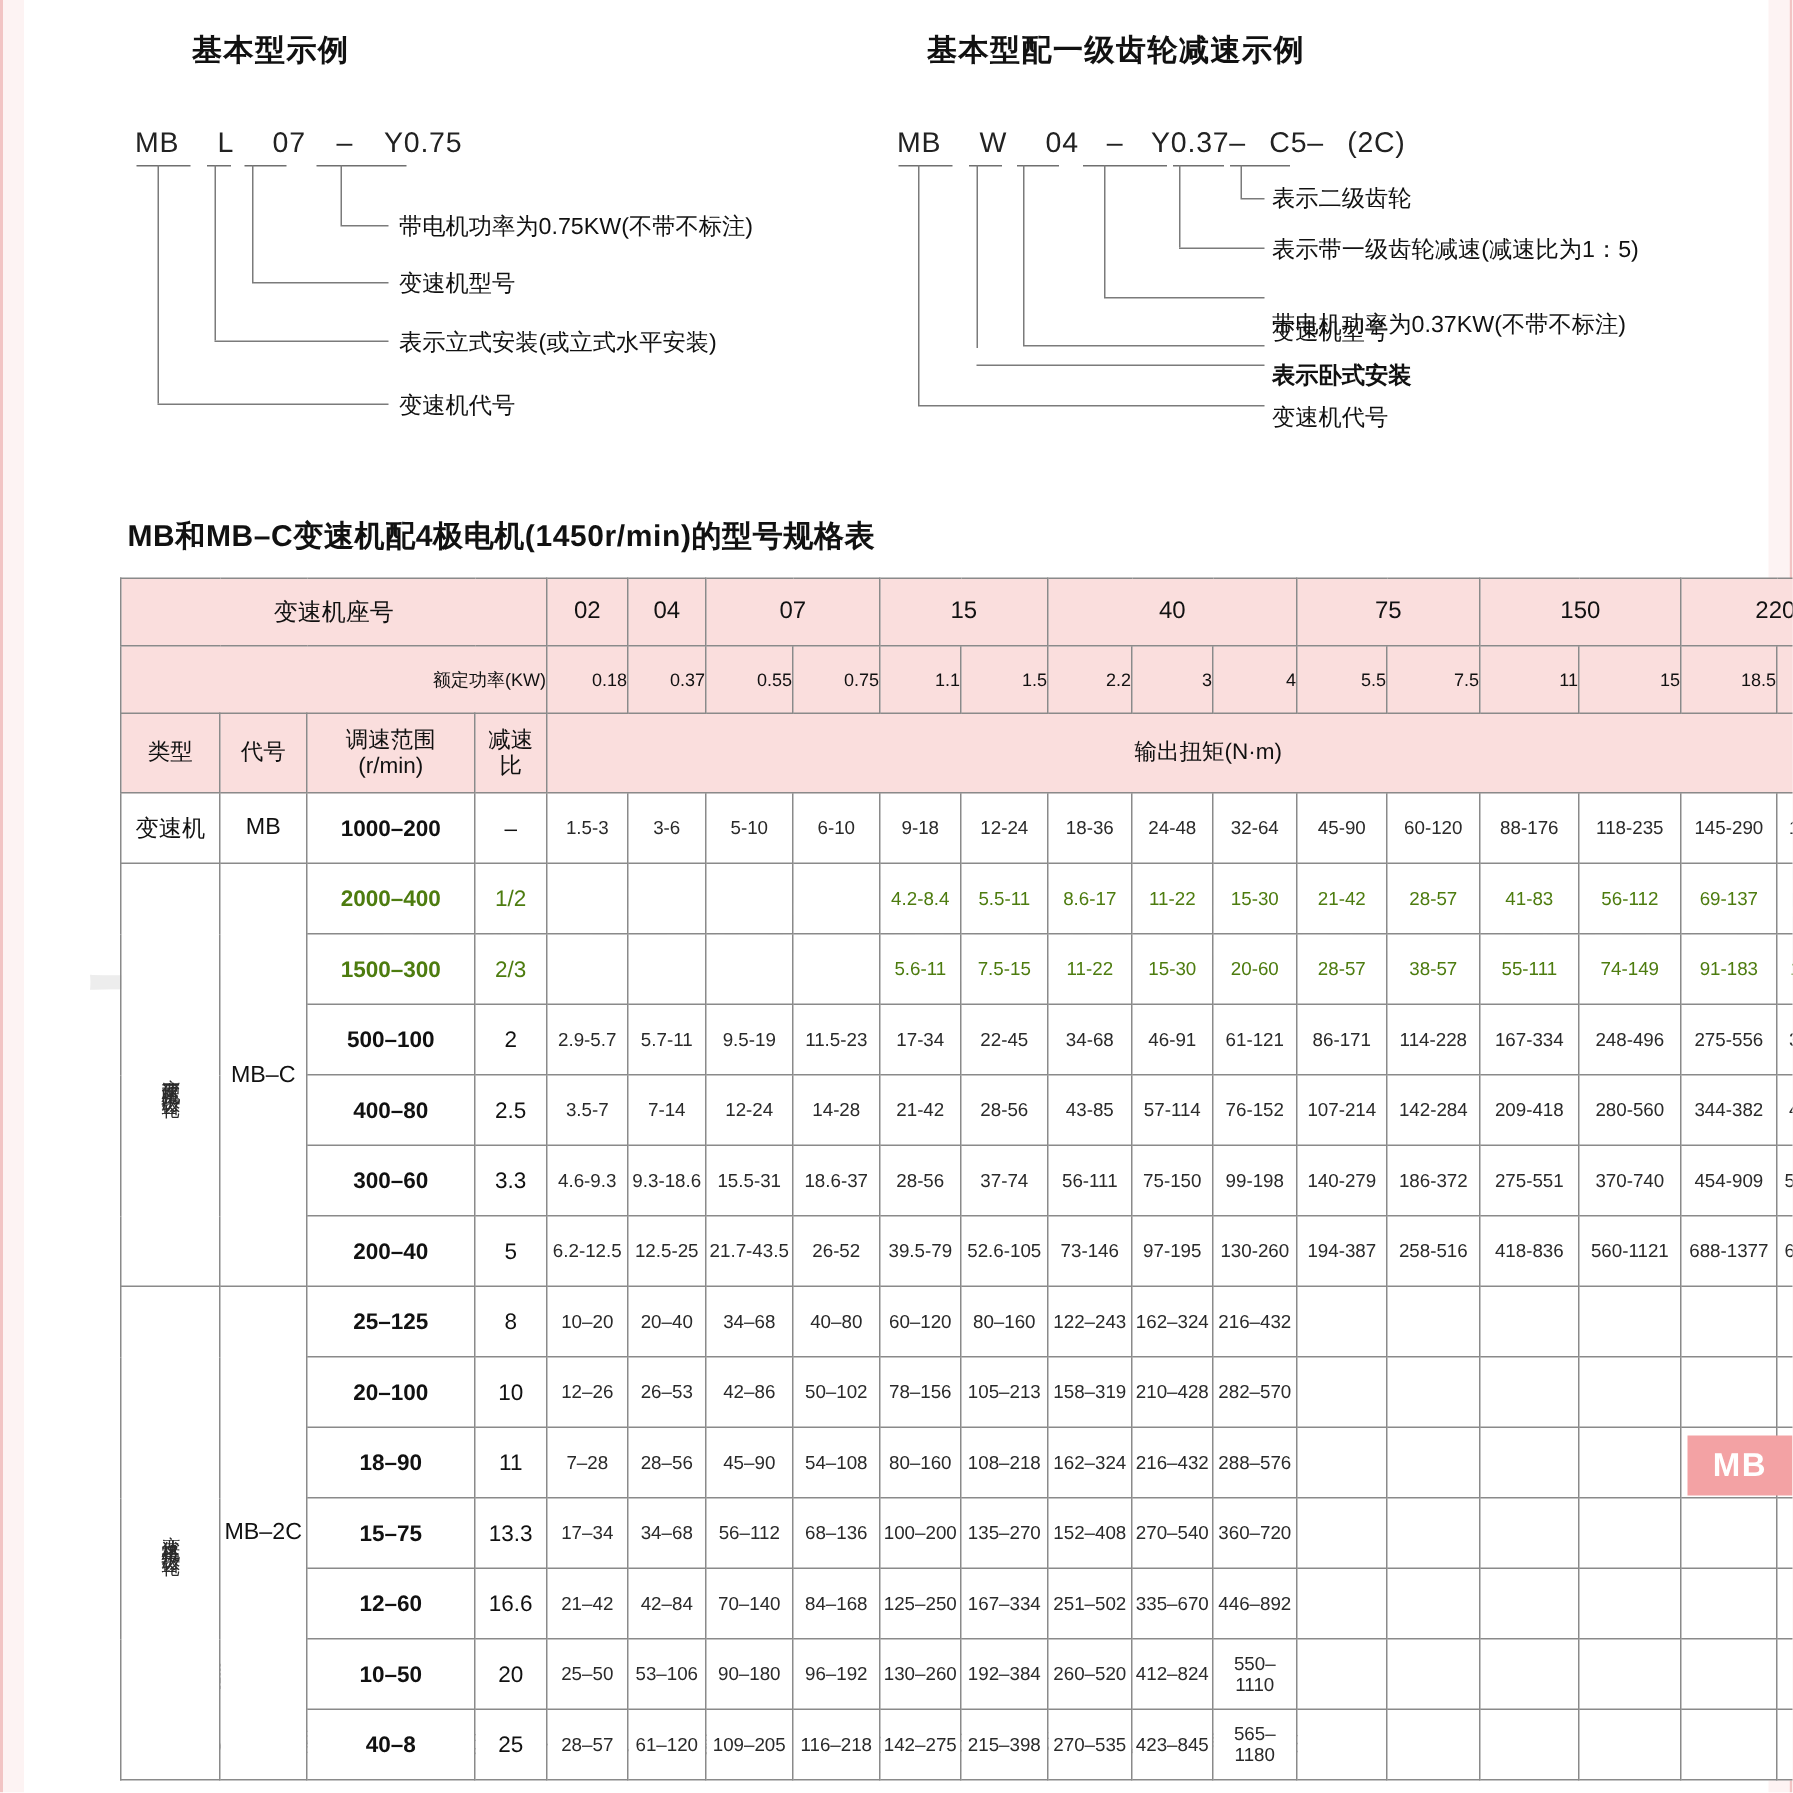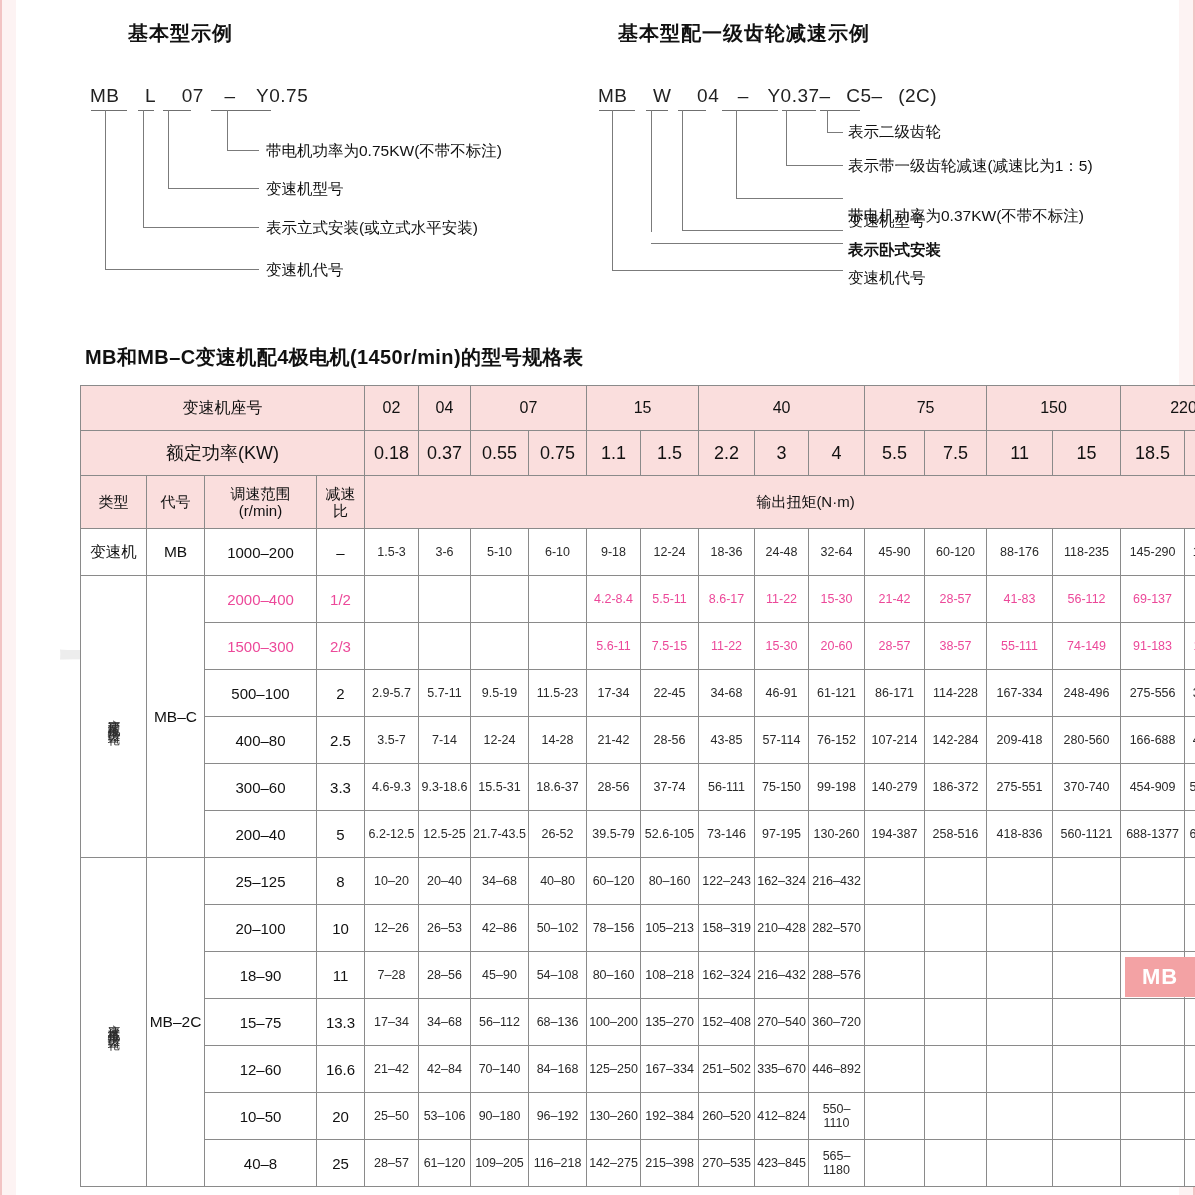--- a/index.html
+++ b/index.html
@@ -45,30 +45,30 @@
     border-collapse:collapse;width:1019px;table-layout:fixed;
     position:relative;z-index:2;background:transparent;
   }
   table.spec td{
     border:1px solid #8a8a8a;
     text-align:center;vertical-align:middle;
     padding:0;
     background:rgba(255,255,255,0.0);
   }
   tr.head td{background:#fadedd;font-size:16px;color:#111;}
-  tr.head2 td{background:#fadedd;font-size:18px;color:#111;}
+  tr.head2 td{background:#fadedd;font-size:12px;color:#111;text-align:right;}
   tr.head3 td{background:#fadedd;font-size:15px;color:#111;line-height:1.15;}
   .h-frame{height:44px;}
   .h-power{height:44px;}
   .h-cols{height:52px;}
   tr.data td{height:46px;font-size:12.5px;color:#2a2a2a;background:#ffffff;}
   tr.data td.lbl{font-size:15.5px;color:#111;}
-  tr.data td.rng{font-size:15px;color:#111;}
+  tr.data td.rng{font-size:15px;color:#111;font-weight:bold;}
   tr.data td.ratio{font-size:15px;color:#111;}
-  tr.data td.faded{color:#ec4899;}
+  tr.data td.faded{color:#4d7c0f;}
   td.vlabel{
     font-size:15.5px;color:#111;line-height:1.18;
     writing-mode:vertical-rl;text-orientation:upright;
     white-space:nowrap;letter-spacing:2px;
   }
   td.vlabel .vtext{display:inline-block;}
   .cellpad{display:block;padding:0 2px;}
 
   .watermark{
     position:absolute;left:60px;top:560px;width:1060px;height:120px;
@@ -495,21 +495,21 @@
           <td>
             <span class="cellpad">142-284</span>
           </td>
           <td>
             <span class="cellpad">209-418</span>
           </td>
           <td>
             <span class="cellpad">280-560</span>
           </td>
           <td>
-            <span class="cellpad">166-688</span>
+            <span class="cellpad">344-382</span>
           </td>
           <td>
             <span class="cellpad">418-836</span>
           </td>
         </tr>
         <tr class="data">
           <td class="rng">300–60</td>
           <td class="ratio">3.3</td>
           <td>
             <span class="cellpad">4.6-9.3</span>

